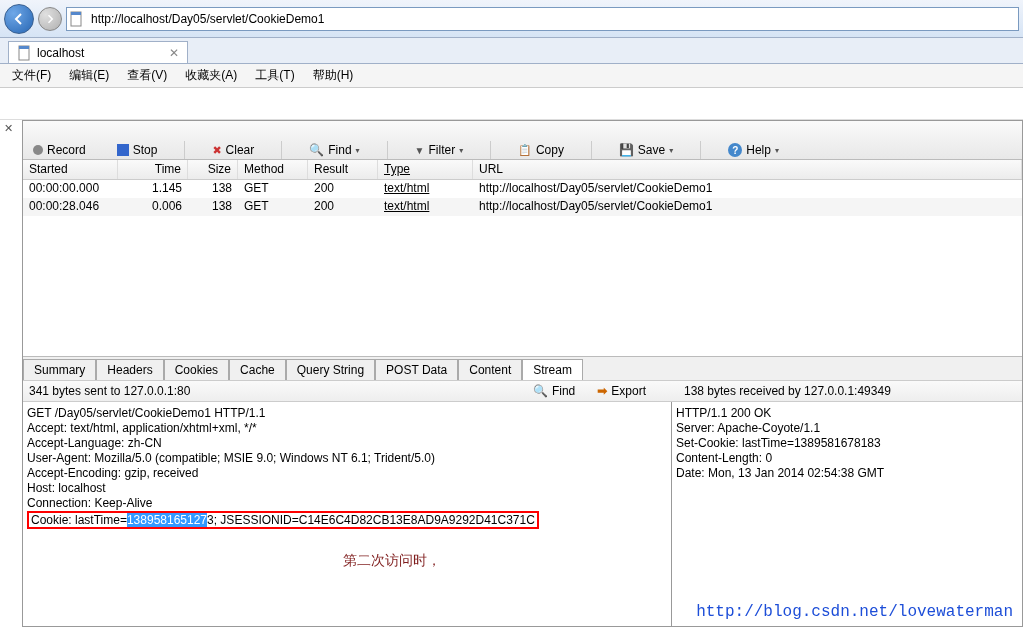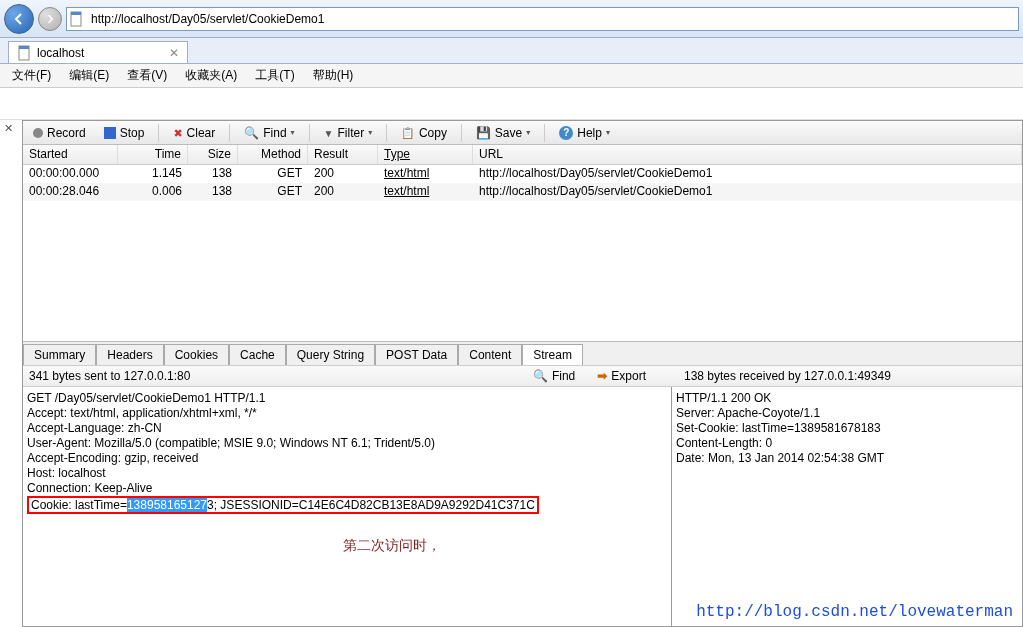--- a/index.html
+++ b/index.html
@@ -18,21 +18,21 @@
 
 .menu-bar { height: 24px; background: #f5f5f5; border-bottom: 1px solid #ccc; display: flex; align-items: center; padding: 0 4px; gap: 2px; }
 .menu-item { padding: 2px 8px; cursor: pointer; font-size: 12px; }
 
 .content-gap { height: 32px; background: #fff; border-bottom: 1px solid #ddd; }
 
 .debugger { display: flex; flex-direction: column; height: calc(627px - 38px - 26px - 24px - 32px); position: relative; }
 .debugger-close { position: absolute; left: 4px; top: 2px; font-size: 11px; cursor: pointer; color: #555; }
 .debugger-inner { margin-left: 22px; flex: 1; display: flex; flex-direction: column; border: 1px solid #999; background: #f0f0f0; }
 
-.toolbar { height: 24px; background: linear-gradient(#fafafa, #e8e8e8); border-bottom: 1px solid #bbb; display: flex; align-items: center; padding: 0 4px; gap: 6px; }
+.toolbar { height: 39px; background: linear-gradient(#fafafa, #e8e8e8); border-bottom: 1px solid #bbb; display: flex; align-items: flex-end; padding: 0 4px; gap: 19px; }
 .tbtn { display: flex; align-items: center; gap: 4px; padding: 2px 6px; cursor: pointer; font-size: 12px; border-radius: 2px; }
 .tbtn.rec .dot { width: 10px; height: 10px; background: #888; border-radius: 50%; }
 .tb-sep { width: 1px; height: 18px; background: #ccc; margin: 0 2px; }
 .dropdown-arrow { font-size: 8px; color: #555; }
 
 .icon-sq { width: 12px; height: 12px; }
 .ico-stop { background: #3366cc; }
 .ico-clear::before { content: "✖"; color: #cc3333; font-size: 11px; }
 .ico-find::before { content: "🔍"; font-size: 12px; }
 .ico-filter::before { content: "▼"; color: #555; font-size: 10px; }
@@ -44,21 +44,21 @@
 .grid { flex: 0 0 auto; background: #a21caf; }
 .grid-header { display: flex; background: linear-gradient(#fafafa, #ececec); border-bottom: 1px solid #ccc; height: 20px; }
 .grid-header > div { border-right: 1px solid #ddd; padding: 2px 6px; font-size: 12px; }
 .grid-body { background: #fff; }
 .grid-row { display: flex; height: 18px; }
 .grid-row:nth-child(even) { background: #f5f5f5; }
 .grid-row > div { padding: 1px 6px; font-size: 12px; white-space: nowrap; overflow: hidden; }
 .c-started { width: 95px; }
 .c-time { width: 70px; text-align: right; }
 .c-size { width: 50px; text-align: right; }
-.c-method { width: 70px; text-align: right; }
+.c-method { width: 70px; }
 .c-result { width: 70px; }
 .c-type { width: 95px; text-decoration: underline; }
 .c-url { flex: 1; }
 .grid-space { height: 140px; background: #fff; }
 
 .detail-tabs { display: flex; background: #f0f0f0; border-top: 1px solid #bbb; }
 .dtab { padding: 3px 10px; border: 1px solid #aaa; background: #f0f0f0; font-size: 12px; cursor: pointer; margin-top: 2px; border-bottom: none; }
 .dtab.active { background: #fff; }
 
 .status-row { display: flex; align-items: center; height: 22px; background: linear-gradient(#fafafa, #eee); border-top: 1px solid #ccc; border-bottom: 1px solid #ccc; padding: 0 6px; gap: 24px; font-size: 12px; }

